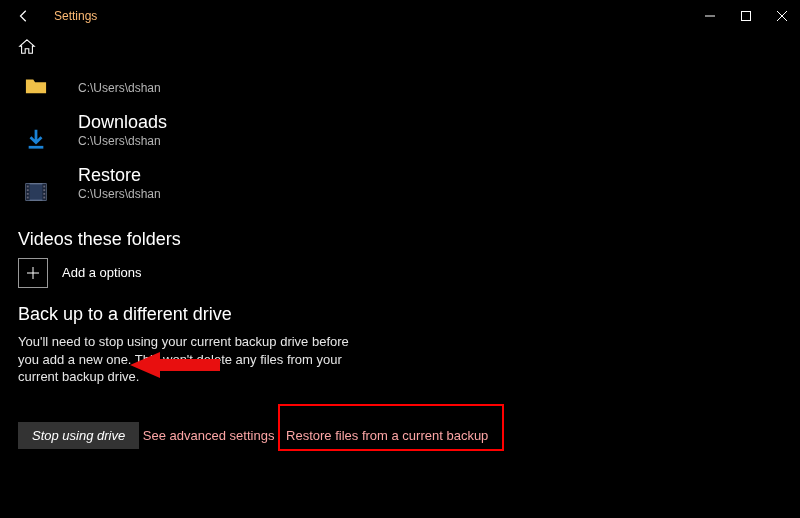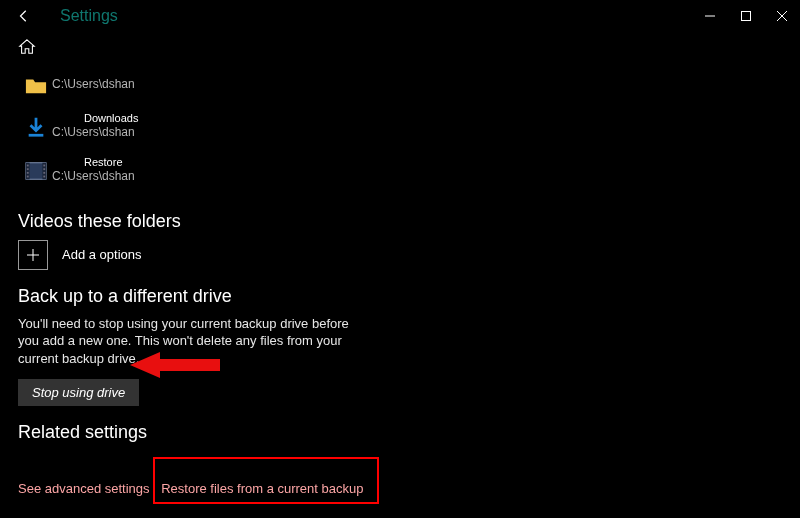--- a/index.html
+++ b/index.html
@@ -22,23 +22,23 @@
   .back-btn {
     width: 32px;
     height: 32px;
     display: flex;
     align-items: center;
     justify-content: center;
     cursor: pointer;
   }
   .back-btn svg { width: 14px; height: 14px; }
   .title-text {
-    font-size: 16px;
-    margin-left: 20px;
-    color: #0f766e;
+    font-size: 12px;
+    margin-left: 14px;
+    color: #fdba74;
   }
   .window-controls {
     position: absolute;
     top: 0;
     right: 0;
     display: flex;
   }
   .win-ctrl {
     width: 36px;
     height: 32px;
@@ -57,33 +57,33 @@
     gap: 12px;
     margin-bottom: 10px;
   }
   .home-ico svg { width: 18px; height: 18px; }
   .page-title {
     font-size: 26px;
     font-weight: 400;
   }
   .folder-row {
     display: flex;
-    align-items: center;
-    gap: 4px;
+    align-items: flex-end;
+    gap: 30px;
     padding: 4px 0 10px 6px;
   }
   .folder-ico {
     width: 24px;
     display: flex;
     justify-content: center;
     padding-top: 2px;
   }
   .folder-ico svg { width: 22px; height: 22px; }
   .folder-text { line-height: 1.3; }
-  .folder-name { font-size: 11px; color: #fff; margin-left: 32px; }
+  .folder-name { font-size: 18px; color: #fff; }
   .folder-path { font-size: 12px; color: #b5b5b5; }
   .section-h {
     font-size: 18px;
     font-weight: 400;
     margin-top: 16px;
     margin-bottom: 8px;
   }
   .add-row {
     display: flex;
     align-items: center;
@@ -230,21 +230,20 @@
           <line x1="1" y1="7" x2="13" y2="7" stroke="#fff" stroke-width="1"></line>
         </svg>
     </div>
     <span class="add-lbl">Add a options</span>
   </div>
 
   <h2 class="section-h">Back up to a different drive</h2>
   <p class="body-text">You'll need to stop using your current backup drive before you add a new one. This won't delete any files from your current backup drive.</p>
   <button class="btn">Stop using drive</button>
 
-  <h2 class="section-h">Related settings</h2>
   <div class="link related-link1">See advanced settings</div>
   <div class="restore-wrap">
     <span class="link">Restore files from a current backup</span>
   </div>
 
   
 </div>
 
 <svg class="red-arrow" width="90" height="30" viewBox="0 0 90 30">
   <polygon points="0,15 30,2 30,9 90,9 90,21 30,21 30,28" fill="#e80f0f"></polygon>

